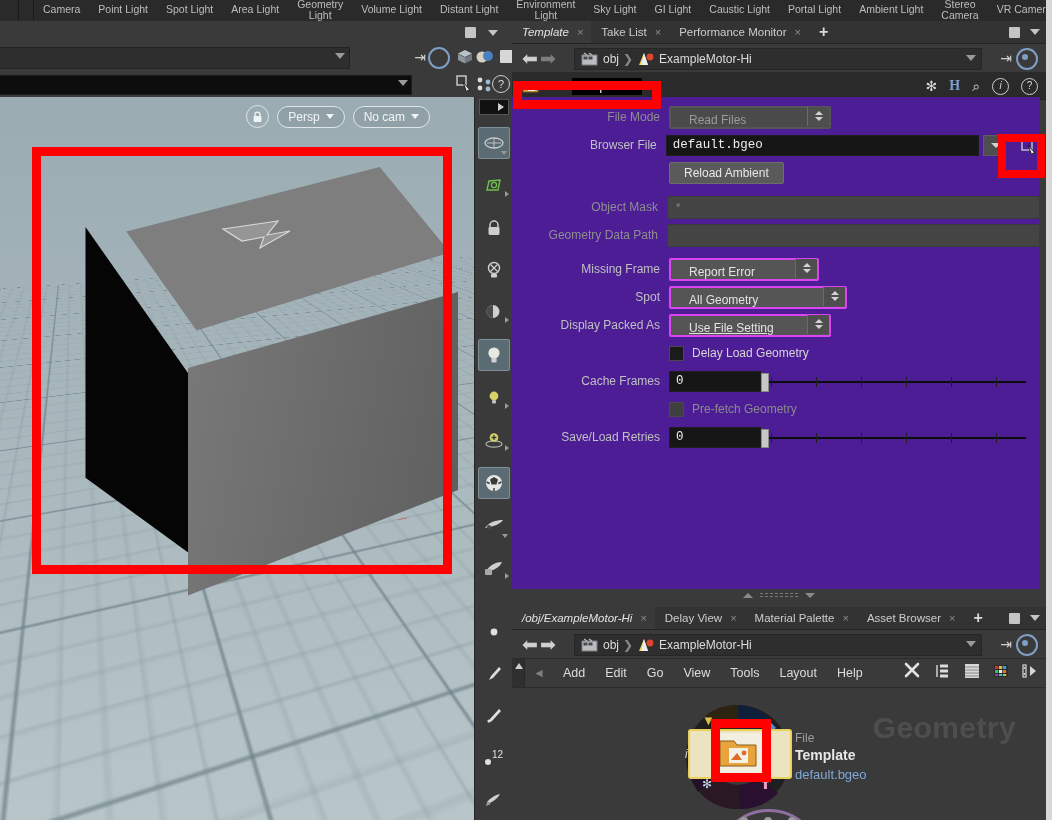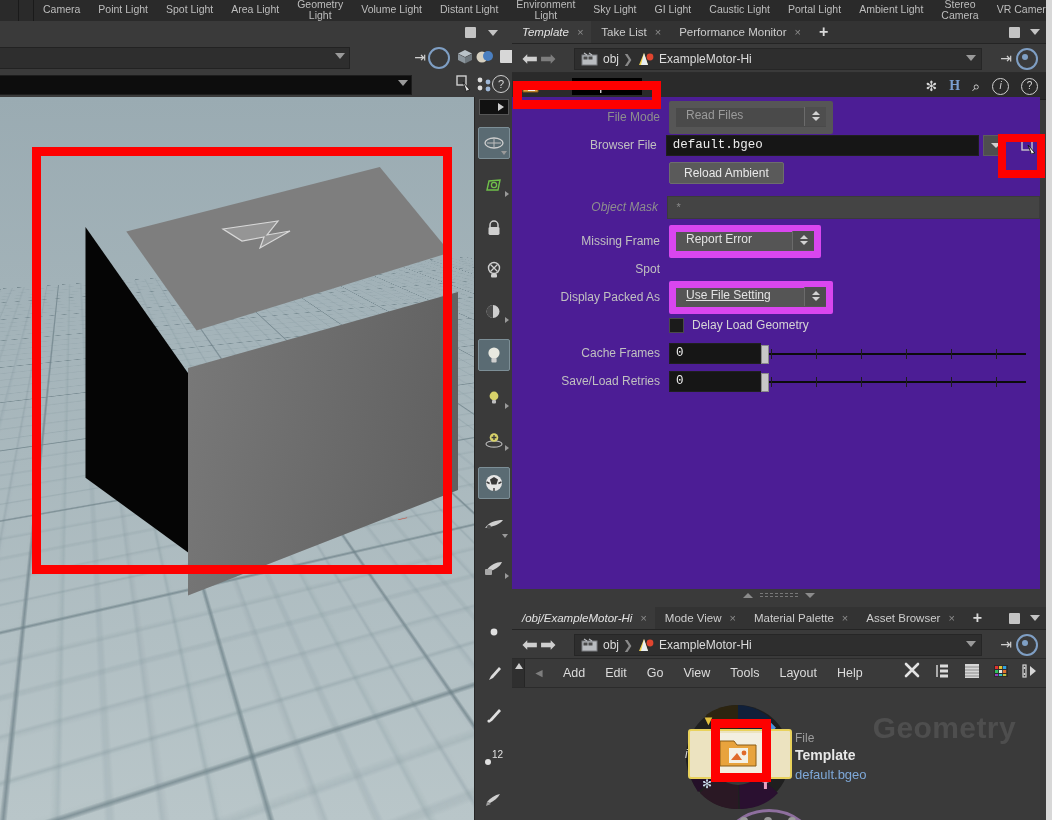--- a/index.html
+++ b/index.html
@@ -128,22 +128,22 @@
   .opbar{height:26px;background:#2a2a2a;border-bottom:1px solid #202020;position:relative;display:flex;align-items:center;}
   .opname{position:absolute;left:10px;top:0;height:26px;display:flex;align-items:center;gap:6px;}
   .opname .lbl{font-size:12px;color:#e6e6e6;font-weight:bold;}
   .opname .val{font-family:"Liberation Mono",monospace;font-size:13px;color:#f0f0f0;background:#000;padding:1px 4px;}
   .opbar .icons{position:absolute;right:8px;top:0;height:26px;display:flex;align-items:center;gap:12px;color:#d8d8d8;font-size:14px;}
 
   .parmbody{position:absolute;left:0;top:76px;right:6px;bottom:0;background:#4c1d95;}
   .row{display:flex;align-items:center;height:28px;}
   .plabel{width:148px;text-align:right;padding-right:9px;font-size:12px;color:#c0c0c0;}
   .plabel.dim{color:#8e8e8e;}
-  .menu{height:19px;background:#555;border:7px solid #d946ef;border-radius:2px;display:flex;align-items:flex-start;
-     font-size:12px;color:#e3e3e3;padding-left:10px;position:relative;}
+  .menu{height:19px;background:#555;border:2px solid #d946ef;border-radius:2px;display:flex;align-items:flex-end;
+     font-size:12px;color:#e3e3e3;padding-left:18px;position:relative;}
   .menu.dim{background:#4a4a4a;border-color:#565656;color:#9b9b9b;}
   .menu .spin{position:absolute;right:0;top:-1px;width:21px;height:19px;background:#4e4e4e;border-left:1px solid #6b6b6b;
      display:flex;flex-direction:column;align-items:center;justify-content:center;gap:2px;}
   .menu .spin i{display:block;width:0;height:0;border-left:4px solid transparent;border-right:4px solid transparent;}
   .menu .spin i.u{border-bottom:4px solid #d2d2d2;}
   .menu .spin i.d{border-top:4px solid #d2d2d2;}
   .txtfield{height:19px;background:#161616;border:1px solid #1f1f1f;display:flex;align-items:center;
      padding-left:6px;font-family:"Liberation Mono",monospace;font-size:12.5px;color:#ededed;}
   .graybox{height:21px;background:#444;border:1px solid #3b3b3b;display:flex;align-items:center;padding-left:8px;font-size:11px;color:#8a8a8a;}
   .btn{height:20px;background:#5a5a5a;border:1px solid #6d6d6d;border-radius:2px;display:inline-flex;
@@ -263,20 +263,36 @@
         <div class="face-left"></div>
         <div class="face-top"></div>
         <div class="face-right"></div>
         <div class="face-right-sh"></div>
         <svg class="arrow-mark" viewBox="0 0 80 36">
           <path d="M3 14 L58 6 L47 20 L70 16 L40 33 L44 22 L22 26 Z" fill="#9a9a9a" stroke="#e8e8e8" stroke-width="1.2"></path>
         </svg>
         <div class="red-tiny">—</div>
       </div>
 
+      <div class="vp-hud">
+        <div class="lockpill">
+          <svg width="11" height="12" viewBox="0 0 11 12">
+              <path d="M3 5V3.6a2.5 2.5 0 015 0V5" fill="none" stroke="#f0f4f5" stroke-width="1.3"></path>
+              <rect x="1.6" y="5" width="7.8" height="6" rx="1" fill="#f0f4f5"></rect>
+            </svg>
+        </div>
+        <div class="pill">
+          <span>Persp</span>
+            <span class="cv"></span>
+        </div>
+        <div class="pill">
+          <span>No cam</span>
+            <span class="cv"></span>
+        </div>
+      </div>
     </div>
 
     <div class="vtool">
       <div class="cap"></div>
 
       <div class="ti sel">
         <svg width="22" height="18" viewBox="0 0 22 18">
             <ellipse cx="11" cy="9" rx="9" ry="5" fill="none" stroke="#cfcfcf" stroke-width="1.3"></ellipse>
             <path d="M4 9h14M11 4.5v9" stroke="#bfbfbf" stroke-width="1"></path>
           </svg>
@@ -523,41 +539,54 @@
           </div>
         </div>
 
         <div class="row">
           <div class="plabel"></div>
           <div class="btn">
             <span>Reload Ambient</span>
           </div>
         </div>
 
-        <div class="row" style="margin-top:6px;font-style:italic;">
+        <div class="row" style="margin-top:6px;">
           <div class="plabel dim">Object Mask</div>
           <div class="graybox" style="width:368px;">
             <span>*</span>
           </div>
         </div>
 
+        <div class="row">
+          <div class="plabel dim">Geometry Data Path</div>
+          <div class="graybox" style="width:368px;">
+            <span></span>
+          </div>
+        </div>
 
         <div class="row" style="margin-top:6px;">
           <div class="plabel">Missing Frame</div>
           <div class="menu" style="width:128px;">
             <span>Report Error</span>
             <span class="spin">
                 <i class="u"></i>
                 <i class="d"></i>
               </span>
           </div>
         </div>
 
         <div class="row">
           <div class="plabel">Spot</div>
+          <div class="menu" style="width:156px;">
+            <span>All Geometry</span>
+            <span class="spin">
+                <i class="u"></i>
+                <i class="d"></i>
+              </span>
+          </div>
         </div>
 
         <div class="row">
           <div class="plabel">Display Packed As</div>
           <div class="menu" style="width:140px;text-decoration:underline;">
             <span>Use File Setting</span>
             <span class="spin">
                 <i class="u"></i>
                 <i class="d"></i>
               </span>
@@ -575,20 +604,25 @@
           <div class="txtfield" style="width:84px;">
             <span>0</span>
           </div>
           <div class="slidertrack" style="margin-right:10px;">
             <div class="line"></div>
             <div class="ticks"></div>
             <div class="handle"></div>
           </div>
         </div>
 
+        <div class="row">
+          <div class="plabel"></div>
+          <div class="chk dim"></div>
+          <span class="cklabel dim">Pre-fetch Geometry</span>
+        </div>
 
         <div class="row">
           <div class="plabel">Save/Load Retries</div>
           <div class="txtfield" style="width:84px;">
             <span>0</span>
           </div>
           <div class="slidertrack" style="margin-right:10px;">
             <div class="line"></div>
             <div class="ticks"></div>
             <div class="handle"></div>
@@ -604,21 +638,21 @@
       <div class="dn"></div>
     </div>
 
     <div class="net">
       <div class="tabstrip">
         <div class="tab active">
           <span>/obj/ExampleMotor-Hi</span>
           <span class="x">×</span>
         </div>
         <div class="tab">
-          <span>Mode View</span>
+          <span>Delay View</span>
           <span class="x">×</span>
         </div>
         <div class="tab">
           <span>Material Palette</span>
           <span class="x">×</span>
         </div>
         <div class="tab">
           <span>Asset Browser</span>
           <span class="x">×</span>
         </div>

